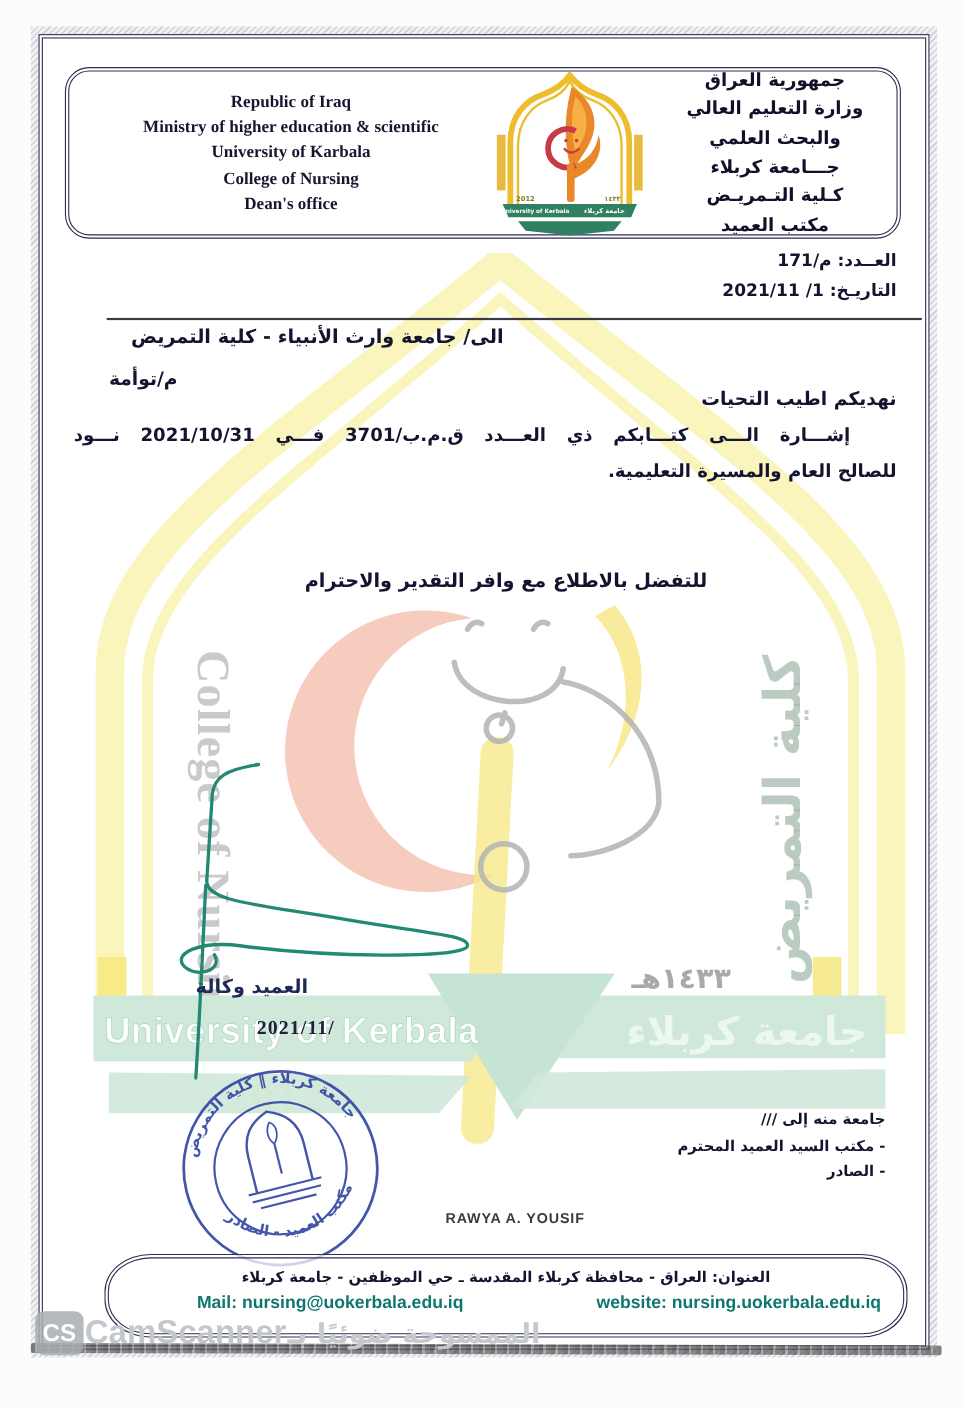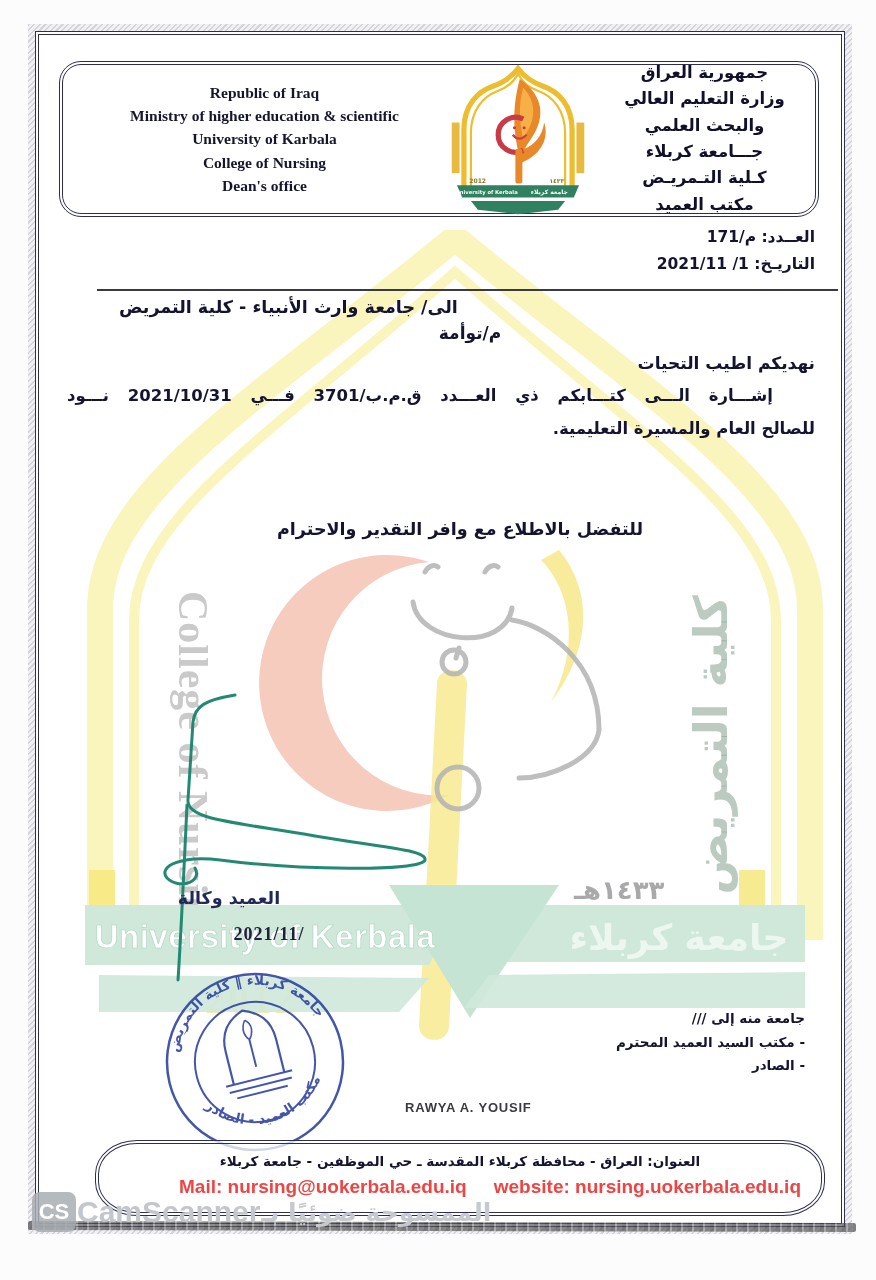--- a/index.html
+++ b/index.html
@@ -30,21 +30,21 @@
   .hdr-en{width:355px;padding-left:24px;text-align:center;font-family:"Liberation Serif",serif;
           font-weight:700;font-size:15.5px;line-height:1.5;color:#15152e;}
   .hdr-logo{width:152px;height:150px;flex:0 0 auto;margin-top:2px;}
   .hdr-ar{flex:1;text-align:center;direction:rtl;font-weight:700;font-size:16.5px;line-height:1.6;color:#10102a;}
   
   .ref{position:absolute;right:26px;top:189px;z-index:1;direction:rtl;text-align:right;
        font-weight:700;font-size:15.5px;line-height:1.75;}
   .rule{position:absolute;left:58px;right:3px;top:254px;border-top:2px solid #3a3a44;z-index:1;}
   .to{position:absolute;left:80px;right:0;top:262px;text-align:left;direction:rtl;
       font-weight:700;font-size:17.5px;z-index:1;}
-  .subj{position:absolute;left:60px;right:0;top:288px;text-align:center;direction:rtl;
+  .subj{position:absolute;left:60px;right:0;top:300px;text-align:left;direction:rtl;
         font-weight:700;font-size:17px;z-index:1;}
   .greet{position:absolute;right:26px;top:318px;direction:rtl;font-weight:700;font-size:17px;z-index:1;}
   .para{position:absolute;left:28px;right:26px;top:344px;direction:rtl;z-index:1;
         font-weight:700;font-size:16.5px;line-height:33px;}
   .pl{white-space:nowrap;}
   .pl.j{text-align:justify;text-align-last:justify;white-space:normal;}
   .pl.first{padding-right:42px;}
   .closing{position:absolute;left:50px;right:10px;top:451px;text-align:center;direction:rtl;
            font-weight:700;font-size:17.5px;z-index:1;margin-top:33px;}
   
@@ -60,21 +60,21 @@
   .stamp{position:absolute;left:112px;top:932px;z-index:2;}
   .clerk{position:absolute;left:366px;top:1065px;font-family:"Liberation Sans",sans-serif;
          font-weight:700;font-size:13px;letter-spacing:.8px;color:#3b3b3f;z-index:2;}
   .copies{position:absolute;right:36px;top:972px;direction:rtl;text-align:right;
           font-weight:700;font-size:13.5px;line-height:1.75;z-index:1;}
   
   .footer{position:absolute;left:56px;top:1105px;width:730px;height:76px;box-sizing:border-box;
           border:4px double #2e2e52;border-radius:42px/34px;z-index:2;background:rgba(255,255,255,.75);}
   .addr{margin-top:9px;text-align:center;direction:rtl;font-weight:700;font-size:13.5px;}
   .contacts{display:flex;justify-content:space-between;padding:7px 20px 0 80px;
-            font-family:"Liberation Sans",sans-serif;font-weight:700;font-size:19px;color:#ef4444;align-items:center;}
+            font-family:"Liberation Sans",sans-serif;font-weight:700;font-size:16px;color:#0f766e;align-items:center;}
   
   .page-edge{position:absolute;left:28px;top:1222px;width:828px;height:9px;z-index:5;opacity:.7;
              transform:rotate(.15deg);border-radius:2px;
              background:repeating-linear-gradient(90deg,#4a4a4a 0 4px,#8f8f8f 4px 6px,#5a5a5a 6px 11px);}
   .cs-row{position:absolute;left:32px;top:1192px;display:flex;align-items:center;gap:1px;z-index:6;}
   .cs-badge{display:inline-flex;align-items:center;justify-content:center;width:44px;height:40px;
             background:#a9aeb4;color:#fff;border-radius:8px;font-family:"Liberation Sans",sans-serif;
             font-weight:700;font-size:22px;opacity:.85;}
   .cs-name{font-family:"Liberation Sans",sans-serif;font-weight:700;font-size:30px;color:#c3c7cc;}
   .cs-ar{font-weight:700;font-size:25px;color:#c6cacf;direction:rtl;}

